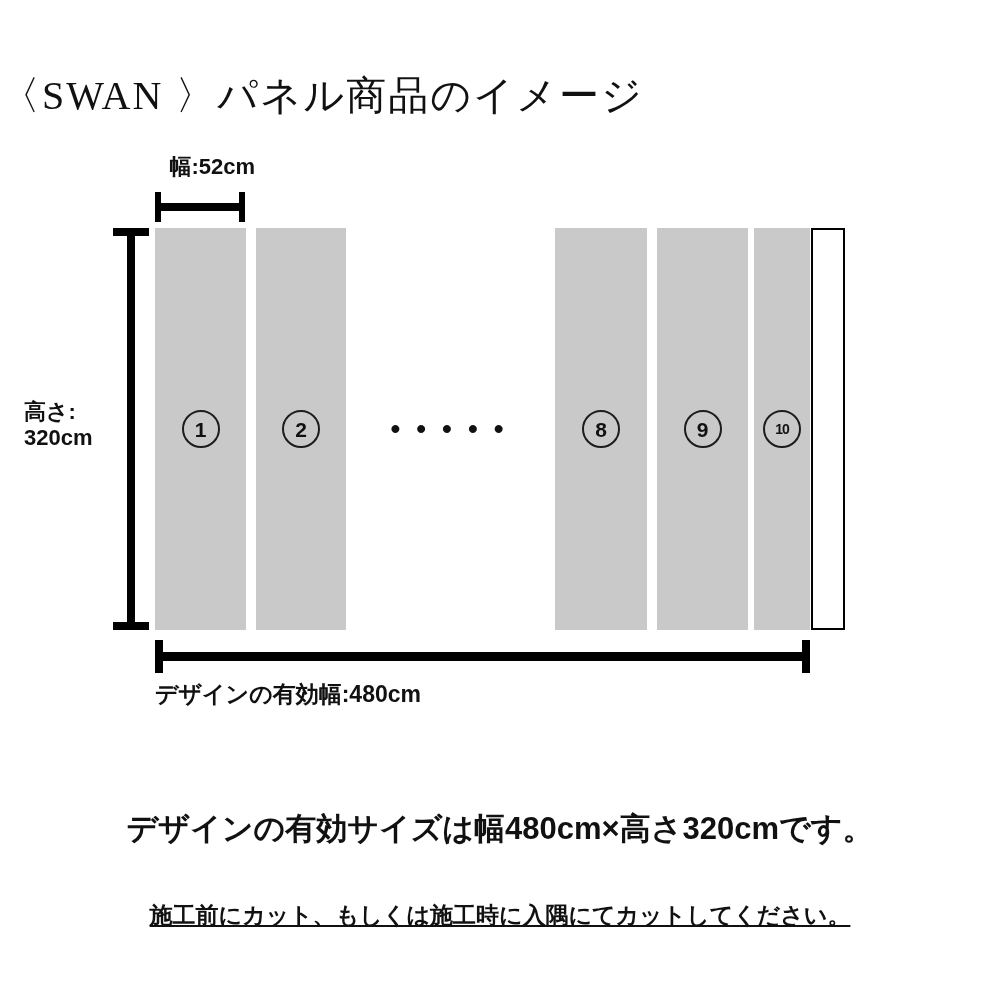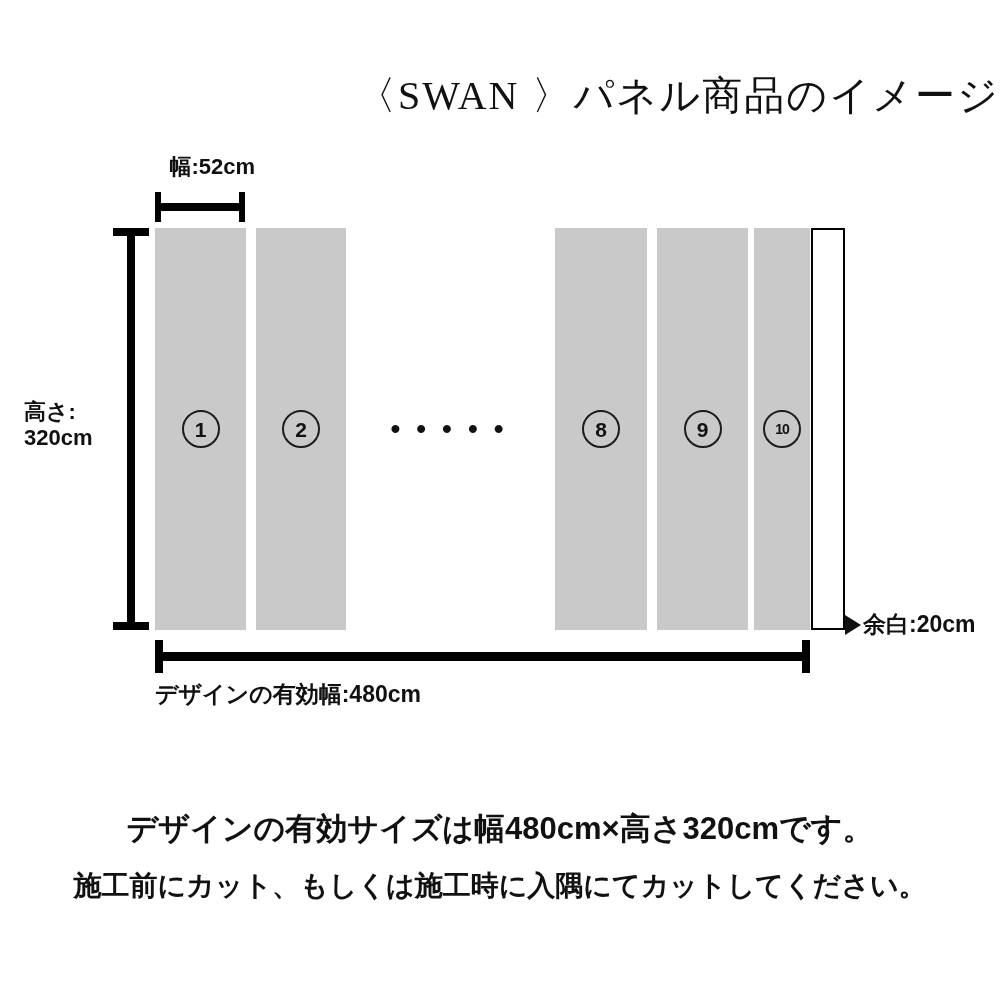--- a/index.html
+++ b/index.html
@@ -2,21 +2,21 @@
 <html><head>
 <meta charset="utf-8">
 <style>
   html,body{margin:0;padding:0;background:#fff;}
   .canvas{
     position:relative;width:1000px;height:1000px;background:#fff;overflow:hidden;
     font-family:"Liberation Sans","DejaVu Sans",sans-serif;color:#111;
   }
   .title{
     position:absolute;top:68px;left:0;width:1000px;margin:0;
-    text-align:right;font-family:"Liberation Serif","DejaVu Serif",serif;
+    text-align:left;font-family:"Liberation Serif","DejaVu Serif",serif;
     font-size:40px;font-weight:500;letter-spacing:2px;color:#111;
   }
   
   .dim-label{position:absolute;font-weight:bold;font-size:22px;color:#111;}
   .width-label{left:145px;top:152px;width:110px;text-align:right;}
   .height-label{left:24px;top:399px;width:112px;text-align:left;line-height:26px;}
   .effective-width-label{left:155px;top:679px;width:655px;text-align:left;font-size:23px;}
   
   .bracket{position:absolute;}
   .bracket .cap,.bracket .bar{position:absolute;background:#000;}
@@ -54,21 +54,21 @@
   .arrow-right{
     width:0;height:0;border-top:10px solid transparent;border-bottom:10px solid transparent;
     border-left:16px solid #111;margin-right:2px;
   }
   .margin-callout .lbl{font-weight:bold;font-size:23px;color:#111;white-space:nowrap;}
   
   .note{position:absolute;left:0;width:1000px;text-align:center;color:#111;}
   .note-1{top:775px;font-size:23px;font-weight:bold;}
   .note-2{top:808px;font-size:31px;font-weight:bold;}
   .note-3{top:842px;font-size:19px;font-weight:normal;color:#333;}
-  .note-4{top:867px;font-size:28px;font-weight:bold;}
+  .note-4{top:900px;font-size:23px;font-weight:bold;text-decoration:underline;}
 </style>
 </head>
 <body>
 
 <div class="canvas">
 
   <h1 class="title">〈SWAN 〉パネル商品のイメージ</h1>
 
   <div class="dim-label width-label">幅:52cm</div>
   <div class="bracket bracket-top">
@@ -98,24 +98,20 @@
     <div class="badge">8</div>
   </div>
   <div class="panel" style="left:657px;width:91px;">
     <div class="badge">9</div>
   </div>
   <div class="panel" style="left:754px;width:56px;">
     <div class="badge wide">10</div>
   </div>
   <div class="margin-strip"></div>
 
-  <div class="margin-callout">
-    <div class="arrow-right"></div>
-    <div class="lbl">余白:20cm</div>
-  </div>
 
   <div class="bracket bracket-bottom">
     <div class="cap cap-l"></div>
     <div class="bar"></div>
     <div class="cap cap-r"></div>
   </div>
   <div class="dim-label effective-width-label">デザインの有効幅:480cm</div>
 
   <div class="note note-2">デザインの有効サイズは幅480cm×高さ320cmです。</div>
   <div class="note note-4">施工前にカット、もしくは施工時に入隅にてカットしてください。</div>

